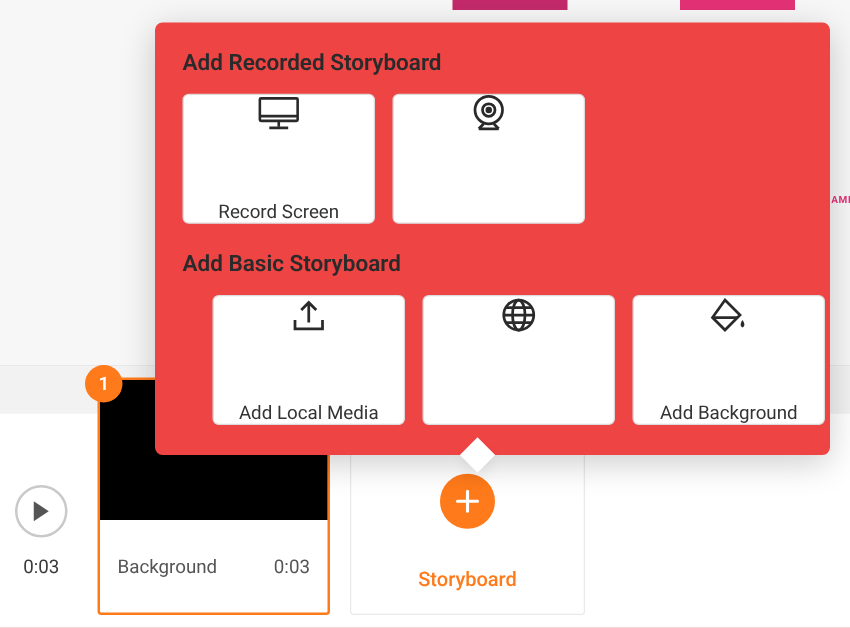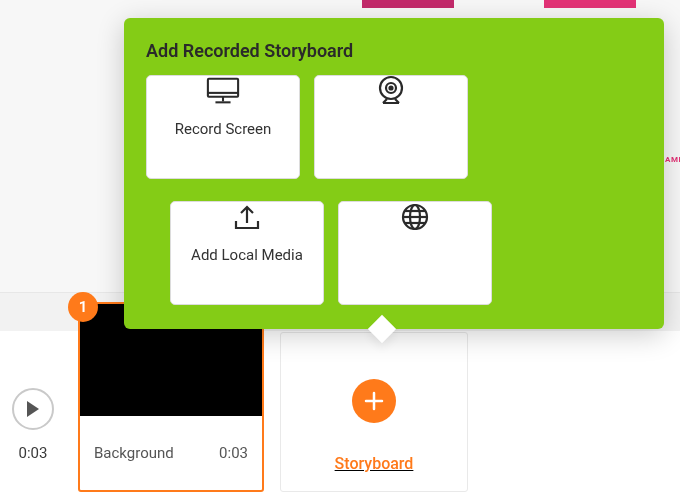--- a/index.html
+++ b/index.html
@@ -17,31 +17,31 @@
 
   .play-col { position: absolute; left: 12px; bottom: 40px; display: flex; flex-direction: column; align-items: center; }
   .play-btn { width: 42px; height: 42px; border-radius: 50%; border: 2px solid #c9c9c9; background: #fff; display: flex; align-items: center; justify-content: center; cursor: pointer; }
   .play-time { margin-top: 14px; font-size: 15px; color: #3a3a3a; }
 
   .clip { position: absolute; left: 78px; bottom: 10px; width: 186px; border: 2px solid #ff7a1a; border-radius: 3px; background: #fff; }
   .clip-thumb { width: 100%; height: 112px; background: #000; position: relative; }
   .clip-badge { position: absolute; top: -12px; left: -12px; width: 30px; height: 30px; border-radius: 50%; background: #ff7a1a; color: #fff; display: flex; align-items: center; justify-content: center; font-size: 15px; font-weight: 600; }
   .clip-meta { display: flex; justify-content: space-between; padding: 28px 14px; font-size: 15px; color: #555; }
 
-  .story-card { position: absolute; left: 280px; bottom: 10px; width: 188px; height: 160px; background: #fff; border: 1px solid #e9e9e9; border-radius: 3px; display: flex; flex-direction: column; align-items: center; justify-content: flex-end; padding-bottom: 18px; text-decoration: underline; }
+  .story-card { position: absolute; left: 280px; bottom: 10px; width: 188px; height: 160px; background: #fff; border: 1px solid #e9e9e9; border-radius: 3px; display: flex; flex-direction: column; align-items: center; justify-content: flex-end; padding-bottom: 18px; }
   .add-btn { position: absolute; top: 46px; width: 44px; height: 44px; border-radius: 50%; background: #ff7a1a; display: flex; align-items: center; justify-content: center; cursor: pointer; }
   .story-label { color: #ff7a1a; font-size: 16px; font-weight: 500; }
 
   
-  .popover { position: absolute; top: 18px; left: 124px; width: 540px; background: #84cc16; border-radius: 6px; box-shadow: 0 6px 28px rgba(0,0,0,0.20); padding: 22px 22px 24px; }
+  .popover { position: absolute; top: 18px; left: 124px; width: 540px; background: #ef4444; border-radius: 6px; box-shadow: 0 6px 28px rgba(0,0,0,0.20); padding: 22px 22px 24px; }
   .popover::after { content: ""; position: absolute; bottom: -10px; left: 248px; width: 20px; height: 20px; background: #fff; transform: rotate(45deg); box-shadow: 4px 4px 10px rgba(0,0,0,0.06); }
   .pop-title { font-size: 18px; font-weight: 600; color: #2a2a2a; margin-bottom: 14px; }
   .pop-row { display: flex; gap: 14px; margin-bottom: 22px; }
   .pop-row:last-child { margin-bottom: 0; padding-left: 24px; }
-  .opt { flex: 0 0 auto; width: 154px; height: 104px; border: 1px solid #dcdcdc; border-radius: 5px; display: flex; flex-direction: column; align-items: center; justify-content: flex-start; gap: 14px; cursor: pointer; background: #fff; }
+  .opt { flex: 0 0 auto; width: 154px; height: 104px; border: 1px solid #dcdcdc; border-radius: 5px; display: flex; flex-direction: column; align-items: center; justify-content: space-between; gap: 14px; cursor: pointer; background: #fff; }
   .opt-label { font-size: 15px; color: #333; }
   .opt-icon { width: 34px; height: 30px; display: flex; align-items: center; justify-content: center; color: #2a2a2a; }
   .opt-icon svg { stroke: #2a2a2a; }
 </style>
 </head>
 <body>
 
 <div class="canvas">
 
   <div class="peek-a"></div>
@@ -103,20 +103,21 @@
               <circle cx="16" cy="13" r="11"></circle>
               <circle cx="16" cy="13" r="5"></circle>
               <circle cx="16" cy="13" r="1.5" fill="#2a2a2a"></circle>
               <path d="M8 28 h16 M12 24 l-4 4 M20 24 l4 4"></path>
             </svg>
         </div>
       </div>
 
     </div>
 
+    <div class="pop-title">Add Basic Storyboard</div>
     <div class="pop-row">
 
       <div class="opt">
         <div class="opt-icon">
           <svg width="30" height="28" viewBox="0 0 30 28" fill="none" stroke-width="2.2">
               <path d="M15 20 V4 M9 10 l6 -6 l6 6"></path>
               <path d="M4 18 v7 h22 v-7"></path>
             </svg>
         </div>
         <div class="opt-label">Add Local Media</div>
@@ -127,18 +128,28 @@
           <svg width="30" height="30" viewBox="0 0 30 30" fill="none" stroke-width="2.2">
               <circle cx="15" cy="15" r="12"></circle>
               <ellipse cx="15" cy="15" rx="5" ry="12"></ellipse>
               <line x1="3" y1="15" x2="27" y2="15"></line>
               <line x1="4.5" y1="9" x2="25.5" y2="9"></line>
               <line x1="4.5" y1="21" x2="25.5" y2="21"></line>
             </svg>
         </div>
       </div>
 
+      <div class="opt">
+        <div class="opt-icon">
+          <svg width="32" height="28" viewBox="0 0 32 28" fill="none" stroke-width="2.2">
+              <path d="M13 2 L25 14 L13 26 L3 16 Z"></path>
+              <line x1="3" y1="16" x2="23" y2="16"></line>
+              <path d="M27 18 c2 3 2 5 0 6 c-2 -1 -2 -3 0 -6 Z" fill="#2a2a2a" stroke="none"></path>
+            </svg>
+        </div>
+        <div class="opt-label">Add Background</div>
+      </div>
 
     </div>
 
   </div>
 
 </div>
 
 </body></html>

